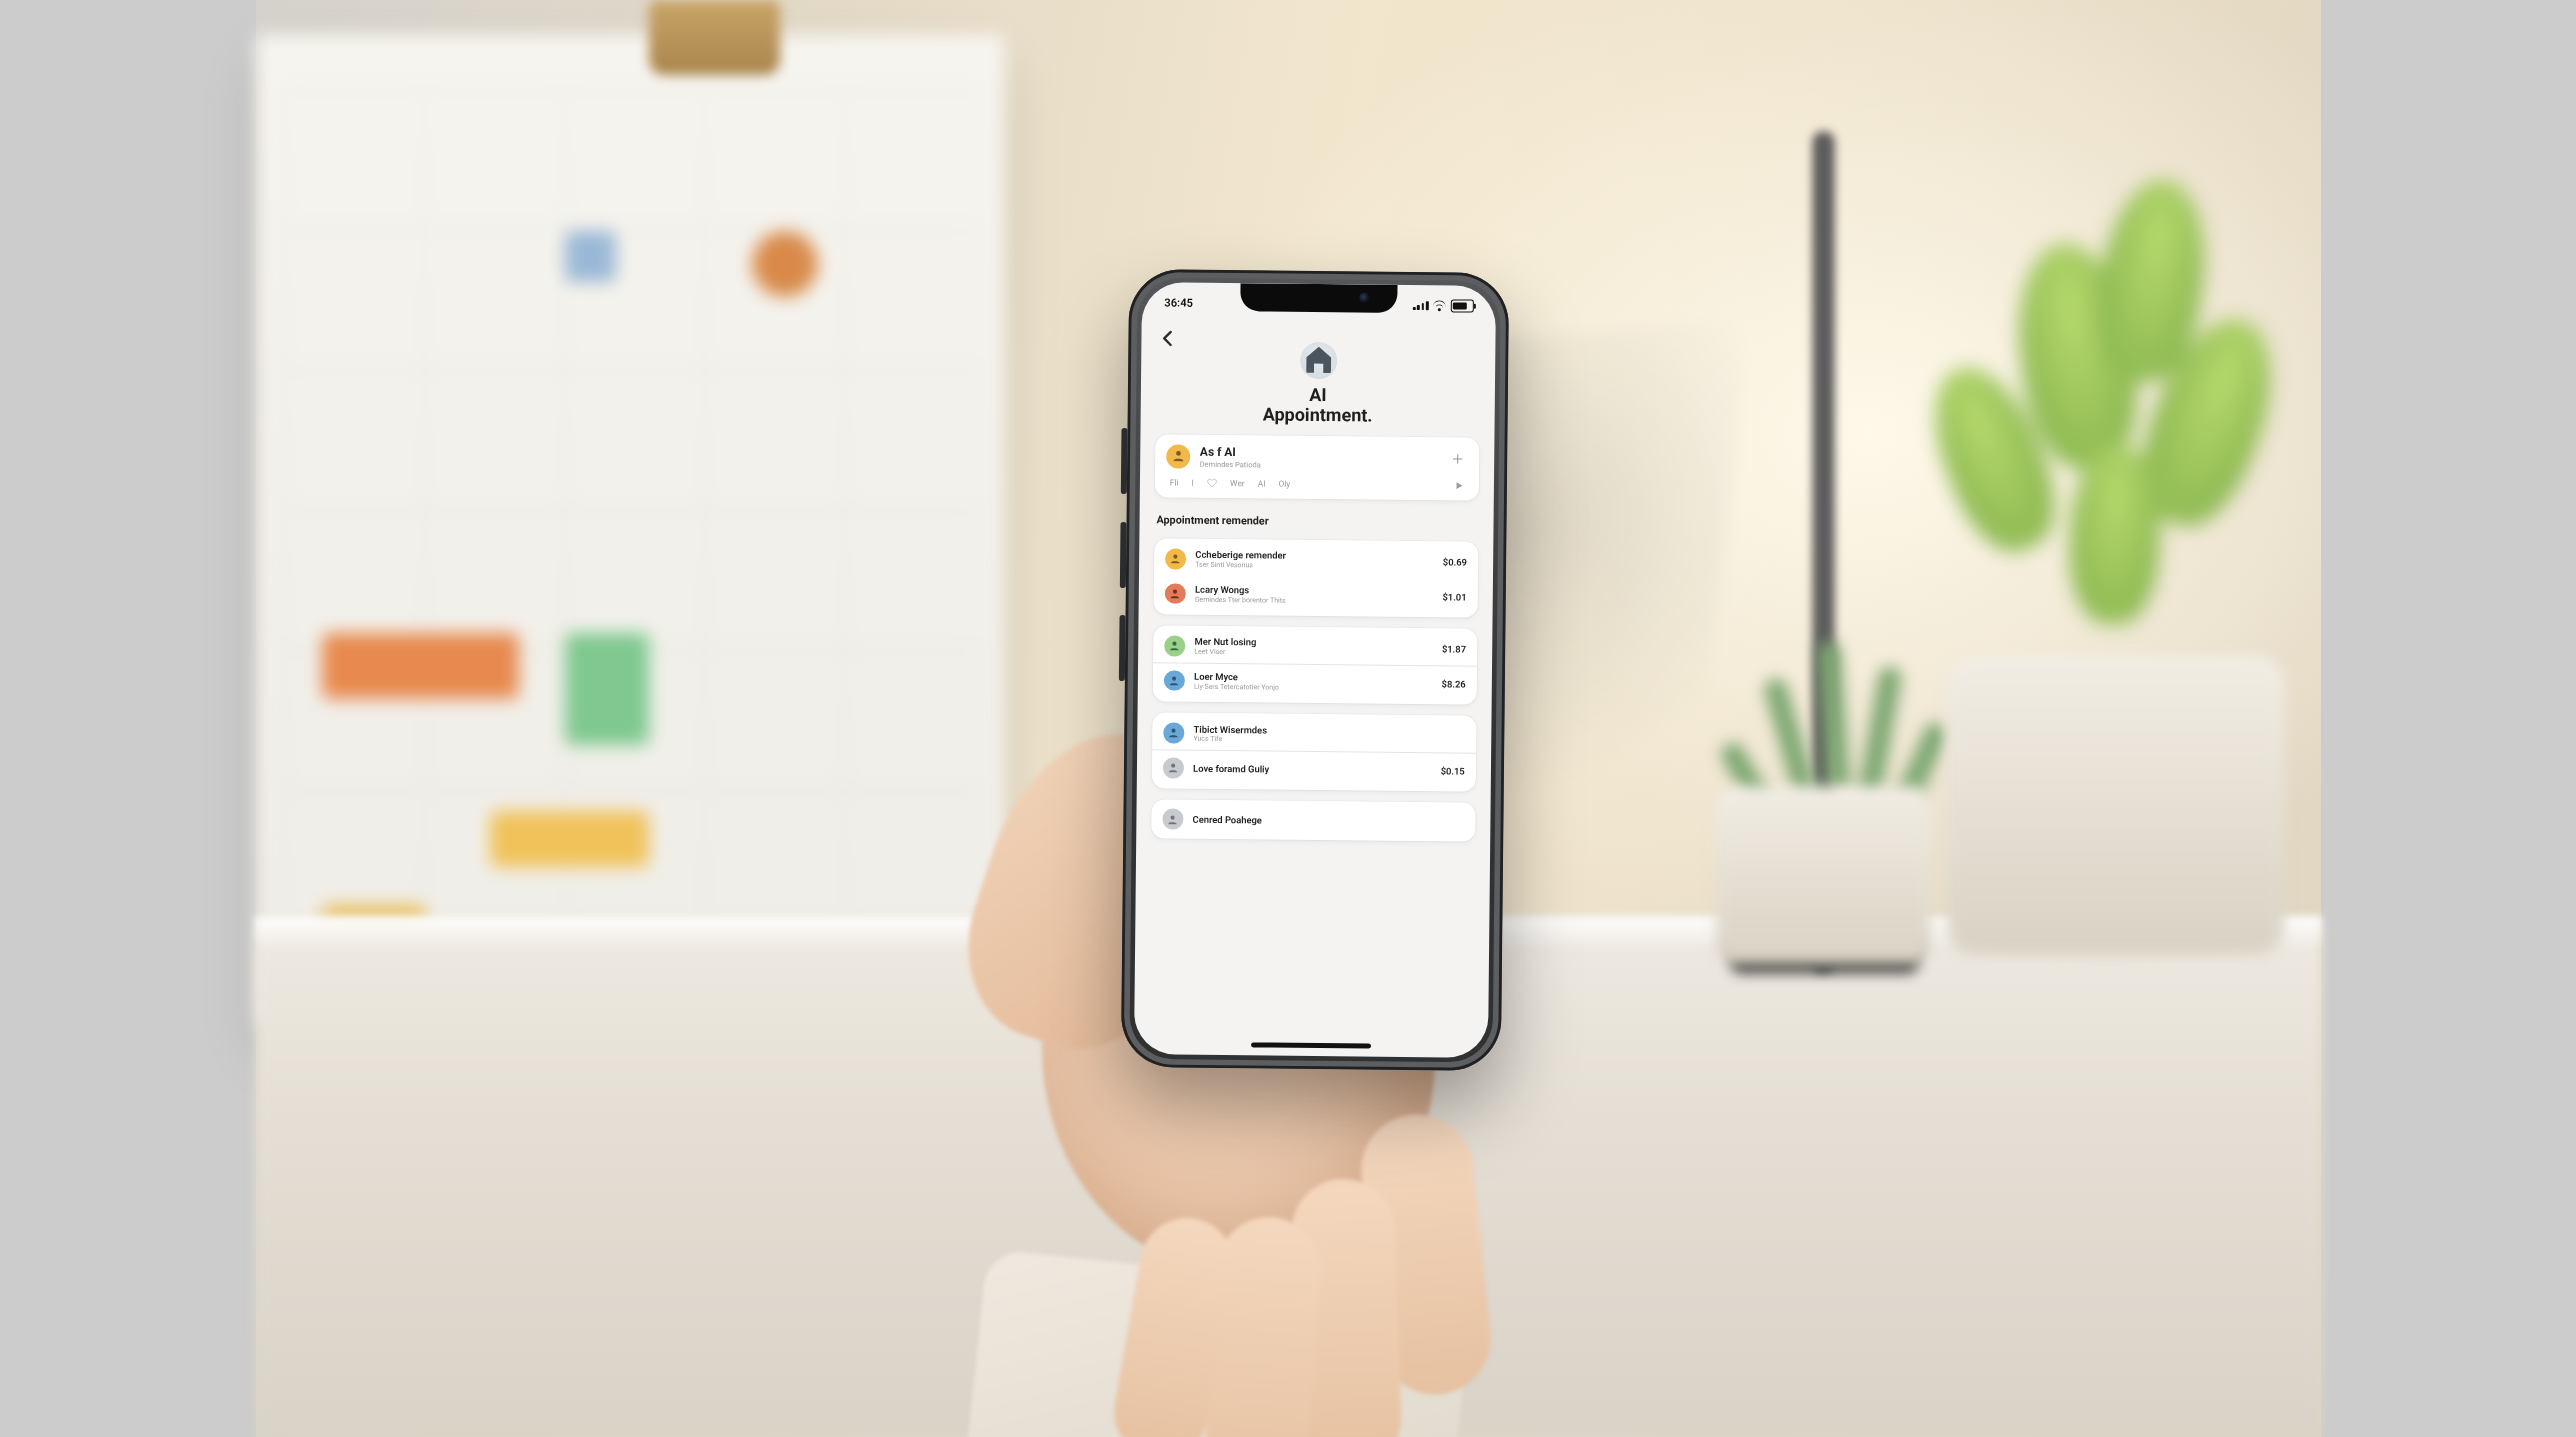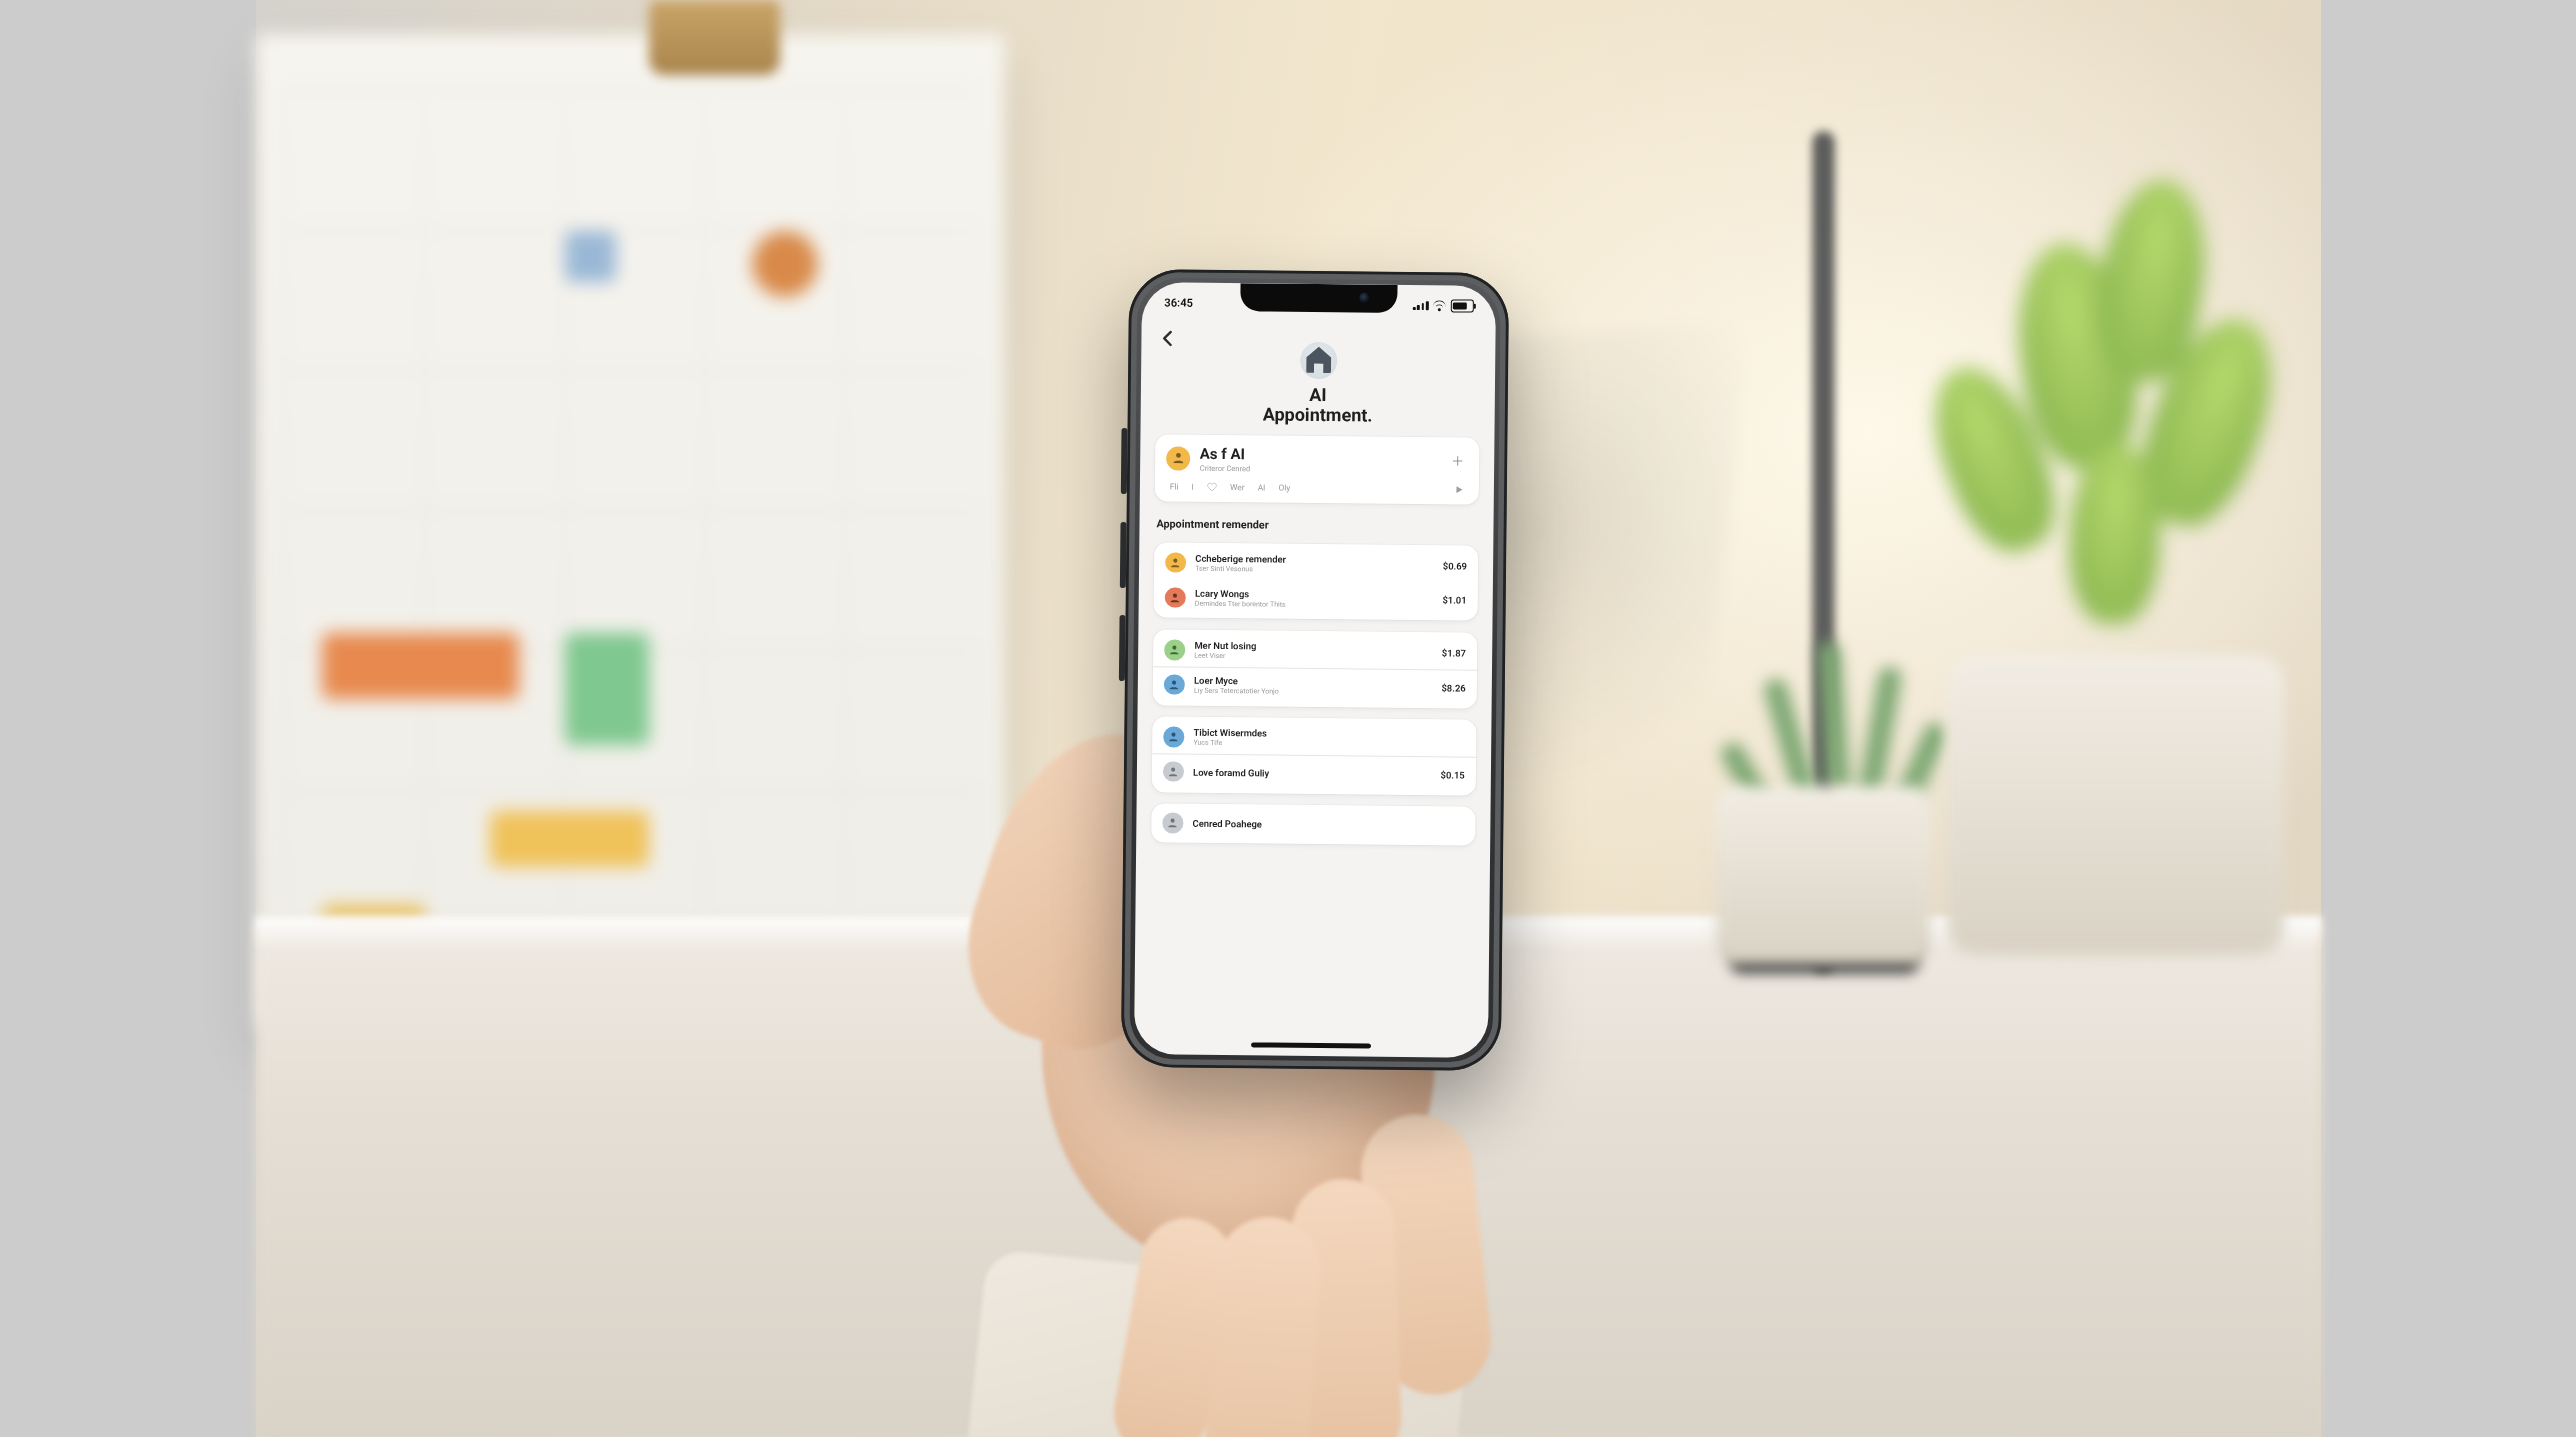--- a/index.html
+++ b/index.html
@@ -249,21 +249,21 @@
   }
   .profile-row{display:flex;align-items:center;gap:9.4px;}
   .avatar{width:24px;height:24px;border-radius:50%;flex:0 0 auto;display:flex;align-items:center;justify-content:center;}
   .avatar.sm{width:20.6px;height:20.6px;}
   .avatar-a{background:var(--avatar-a);}
   .avatar-b{background:var(--avatar-b);}
   .avatar-c{background:var(--avatar-c);}
   .avatar-d{background:var(--avatar-d);}
   .avatar-e{background:var(--avatar-e);}
   .avatar svg{width:60%;height:60%;}
-  .profile-text .name{font-size:15px;font-weight:700;color:var(--text-strong);}
+  .profile-text .name{font-size:12px;font-weight:700;color:var(--text-strong);}
   .profile-text .sub{font-size:7.5px;color:var(--text-soft);margin-top:0.9px;}
   .plus{
     margin-left:auto; width:20.6px;height:20.6px;color:#8f9396;
     display:flex;align-items:center;justify-content:center;font-size:15px;font-weight:300;
   }
 
   .chips{
     display:flex; gap:13px; margin-top:9.4px; padding:0 3.7px 1.9px 3.7px;
     font-size:8.4px; color:var(--text-soft); align-items:center;
   }
@@ -390,21 +390,21 @@
         <div class="card profile">
           <div class="profile-row">
             <div class="avatar avatar-a">
               <svg viewBox="0 0 24 24" fill="#7a5a20">
                   <circle cx="12" cy="8" r="4"></circle>
                   <path d="M4 20c0-4 16-4 16 0v1H4z"></path>
                 </svg>
             </div>
             <div class="profile-text">
               <div class="name">As f AI</div>
-              <div class="sub">Criteror Cenred</div>
+              <div class="sub">Demindes Patioda</div>
             </div>
             <div class="plus">
               <svg viewBox="0 0 24 24" width="15" height="15" fill="none" stroke="currentColor" stroke-width="1.6" stroke-linecap="round">
                   <line x1="12" y1="5" x2="12" y2="19"></line>
                   <line x1="5" y1="12" x2="19" y2="12"></line>
                 </svg>
             </div>
           </div>
           <div class="chips">
             <span class="chip">Fli</span>

